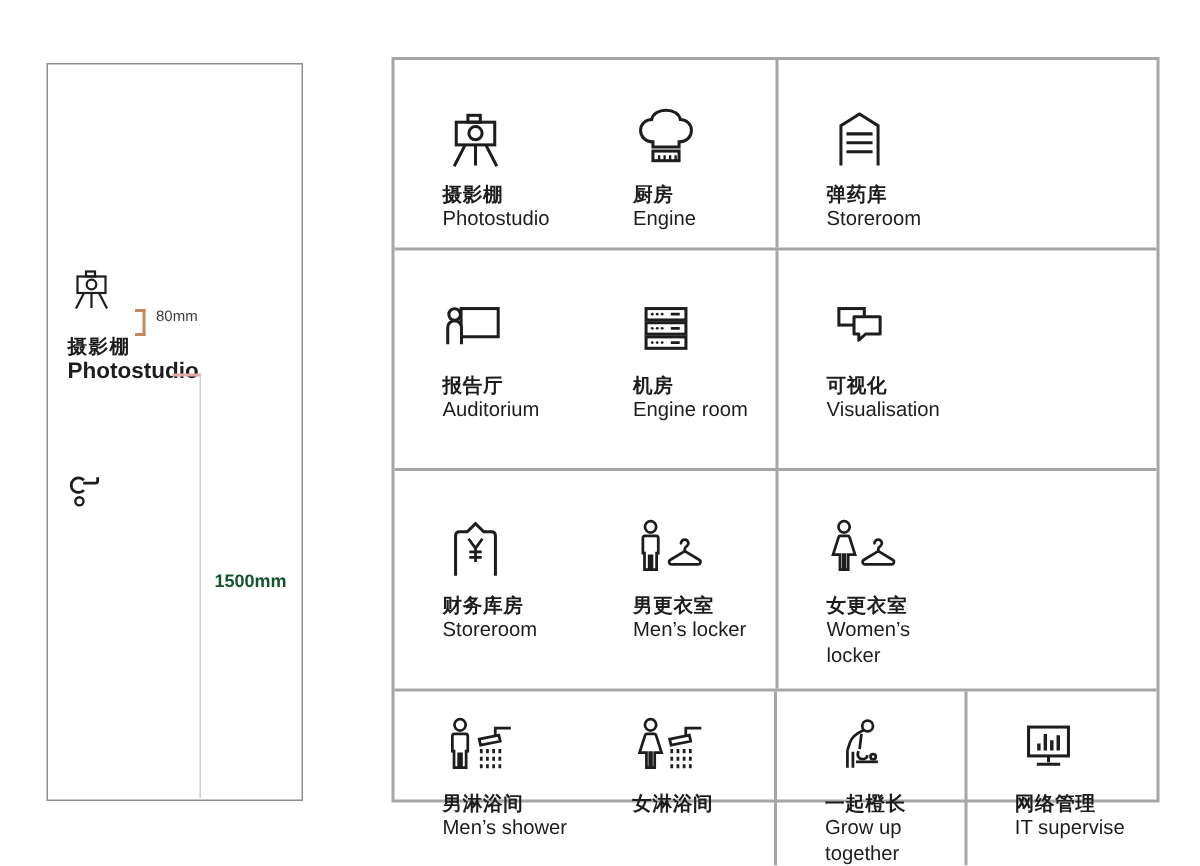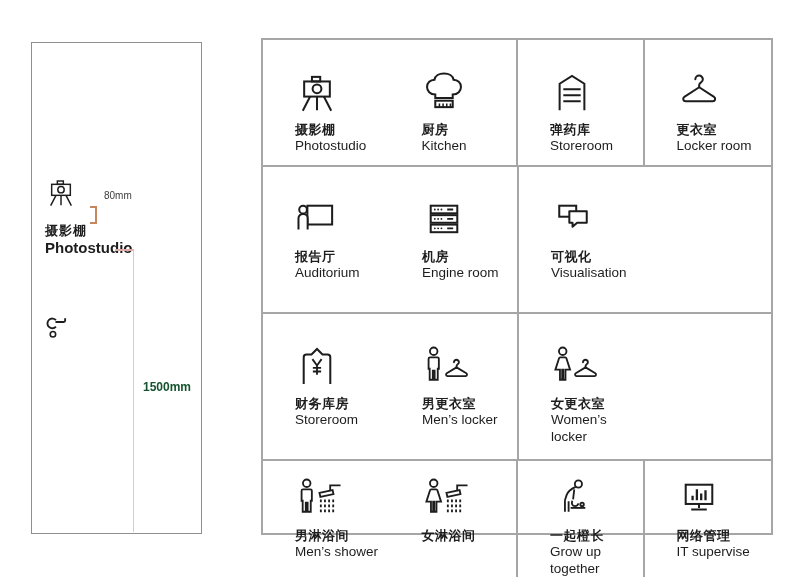--- a/index.html
+++ b/index.html
@@ -12,21 +12,21 @@
     position:absolute;left:31px;top:42px;width:171px;height:492px;
     border:1.5px solid #8f8f8f;box-sizing:border-box;background:#fff;
   }
   .door .sign-icon{position:absolute;left:13px;top:133px;}
   .door .zh{position:absolute;left:13px;top:179px;font-size:13px;font-weight:bold;letter-spacing:1px;}
   .door .en{position:absolute;left:13px;top:196px;font-size:15px;font-weight:bold;}
   .dim-bracket{
     position:absolute;left:58px;top:163px;width:5px;height:14px;
     border-top:2px solid #c5875f;border-right:2px solid #c5875f;border-bottom:2px solid #c5875f;
   }
-  .dim-80{position:absolute;left:72px;top:147px;font-size:10px;color:#3c3c3c;}
+  .dim-80{position:absolute;left:72px;top:163px;font-size:10px;color:#3c3c3c;}
   .tick-pink{position:absolute;left:83px;top:206px;width:19px;height:2px;background:#e3aba7;}
   .dim-vline{position:absolute;left:101px;top:207px;width:1px;height:282px;background:#cfcfcf;}
   .dim-1500{position:absolute;left:111px;top:337px;font-size:12px;font-weight:bold;color:#14532d;}
   .door .handle{position:absolute;left:8px;top:272px;}
   
   .grid{
     position:absolute;left:261px;top:38px;width:512px;height:497px;
     border:2px solid #a6a6a6;box-sizing:border-box;background:#fff;
   }
   .row{display:flex;box-sizing:border-box;}
@@ -97,41 +97,31 @@
       </div>
       <div class="cell c2">
         <span class="ic-wrap">
           <svg width="44" height="44" viewBox="0 0 48 48">
             <path class="st" d="M14.5,26.8 C8.8,26.8 5.5,22.8 5.5,18.5 C5.5,14 9,10.7 13.6,10.6 C14.3,6.4 18.6,3.8 24,3.8 C29.4,3.8 33.7,6.4 34.4,10.6 C39,10.7 42.5,14 42.5,18.5 C42.5,22.8 39.2,26.8 33.5,26.8 L33.5,30.5 L14.5,30.5 Z"></path>
             <rect class="st" x="14.5" y="33.5" width="19" height="7"></rect>
             <path class="thin" d="M19,36.6 V40.5 M23,36.6 V40.5 M27,36.6 V40.5 M31,36.6 V40.5"></path>
           </svg>
         </span>
         <div class="zh">厨房</div>
-        <div class="en">Kitchen</div>
+        <div class="en">Engine</div>
       </div>
       <div class="cell c3">
         <span class="ic-wrap">
           <svg width="44" height="44" viewBox="0 0 48 48">
             <path class="st" d="M10.5,44 V15 L24,6.5 L37.5,15 V44"></path>
             <path class="st" d="M14.5,21 H33.5 M14.5,27.5 H33.5 M14.5,34 H33.5"></path>
           </svg>
         </span>
         <div class="zh">弹药库</div>
         <div class="en">Storeroom</div>
-      </div>
-      <div class="cell c4">
-        <span class="ic-wrap">
-          <svg width="44" height="44" viewBox="0 0 48 48">
-            <path class="st" stroke-linecap="round" d="M24.2,18.8 V16.4 C24.2,14.9 25.3,14.2 26.4,13.4 C27.5,12.6 28.2,11.5 28.2,10.2 A4.1,4.1 0 1 0 20,10.2"></path>
-            <path class="st" stroke-linejoin="round" d="M24.2,18.8 L40.4,29.4 A2.6,2.6 0 0 1 39,34.2 H9.4 A2.6,2.6 0 0 1 8,29.4 Z"></path>
-          </svg>
-        </span>
-        <div class="zh">更衣室</div>
-        <div class="en">Locker room</div>
       </div>
     </div>
 
     <div class="row row-2">
       <div class="cell c1">
         <span class="ic-wrap">
           <svg width="44" height="44" viewBox="0 0 48 48">
             <rect class="st" x="13.5" y="9.5" width="27" height="20.5"></rect>
             <circle class="wfill" cx="8.8" cy="13.8" r="4.2"></circle>
             <path class="wfill" d="M3.8,35.5 V23.2 A4.6,4.6 0 0 1 8.4,18.6 H9.2 A4.6,4.6 0 0 1 13.8,23.2 V35.5"></path>

